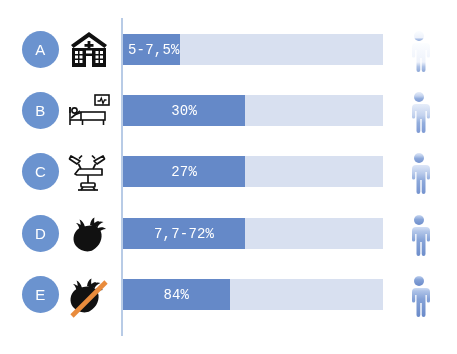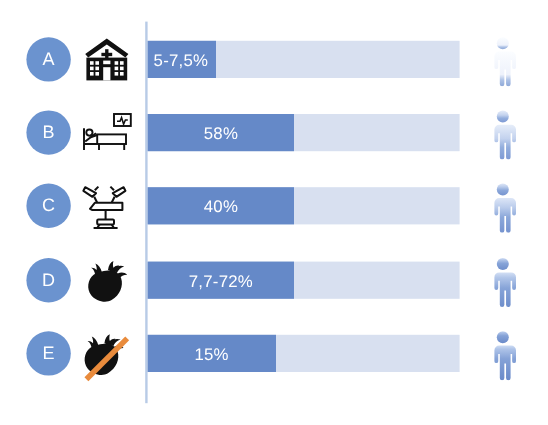--- a/index.html
+++ b/index.html
@@ -95,20 +95,21 @@
     justify-content: center;
     box-sizing: border-box;
   }
   .bar-label {
     color: #ffffff;
     font-size: 14px;
     font-weight: 400;
     white-space: nowrap;
     padding: 0 20px;
     letter-spacing: .2px;
+    font-family: Liberation Mono, monospace;
   }
   .bar-fill.tight .bar-label {
     padding-left: 5px;
     padding-right: 2px;
   }
   .bar-fill.tight {
     justify-content: flex-start;
   }
 
   
@@ -217,21 +218,21 @@
 
           <line x1="10.5" y1="21.5" x2="16" y2="19.5"></line>
         </g>
 
         <circle cx="9.5" cy="17.5" r="2.6" fill="none" stroke="#111111" stroke-width="1.6"></circle>
       </svg>
     </div>
 
     <div class="bar-track">
       <div class="bar-fill" style="width:47%">
-        <span class="bar-label">58%</span>
+        <span class="bar-label">30%</span>
       </div>
     </div>
 
     <div class="person">
       <svg width="38" height="42" viewBox="0 0 38 42">
         <defs>
           <linearGradient id="pgB" x1="0" y1="1" x2="0" y2="0">
             <stop offset="0%" stop-color="#7e9ad4"></stop>
             <stop offset="35%" stop-color="#93aedd"></stop>
             <stop offset="60%" stop-color="#c3d2ee"></stop>
@@ -270,21 +271,21 @@
 
           <line x1="13" y1="40" x2="33" y2="40"></line>
           <line x1="18" y1="37" x2="16" y2="40"></line>
           <line x1="28" y1="37" x2="30" y2="40"></line>
         </g>
       </svg>
     </div>
 
     <div class="bar-track">
       <div class="bar-fill" style="width:47%">
-        <span class="bar-label">40%</span>
+        <span class="bar-label">27%</span>
       </div>
     </div>
 
     <div class="person">
       <svg width="38" height="42" viewBox="0 0 38 42">
         <defs>
           <linearGradient id="pgC" x1="0" y1="1" x2="0" y2="0">
             <stop offset="0%" stop-color="#7593cf"></stop>
             <stop offset="45%" stop-color="#8ca8da"></stop>
             <stop offset="72%" stop-color="#b9cbeb"></stop>
@@ -354,21 +355,21 @@
           <path d="M27 14.5 C30 11.5 33.5 10.8 36.5 12 C33.5 13 31.5 14.8 30.3 17.8 Z"></path>
           <path d="M31 18 C34 16.5 37 17 39 19 C36 19.2 33.8 20.2 32.2 22 Z"></path>
         </g>
 
         <line x1="8" y1="45" x2="42" y2="11" stroke="#e98b3c" stroke-width="4.6" stroke-linecap="butt"></line>
       </svg>
     </div>
 
     <div class="bar-track">
       <div class="bar-fill" style="width:41%">
-        <span class="bar-label">15%</span>
+        <span class="bar-label">84%</span>
       </div>
     </div>
 
     <div class="person">
       <svg width="38" height="42" viewBox="0 0 38 42">
         <defs>
           <linearGradient id="pgE" x1="0" y1="1" x2="0" y2="0">
             <stop offset="0%" stop-color="#6a8ac9"></stop>
             <stop offset="62%" stop-color="#85a2d7"></stop>
             <stop offset="90%" stop-color="#aec3e8"></stop>

